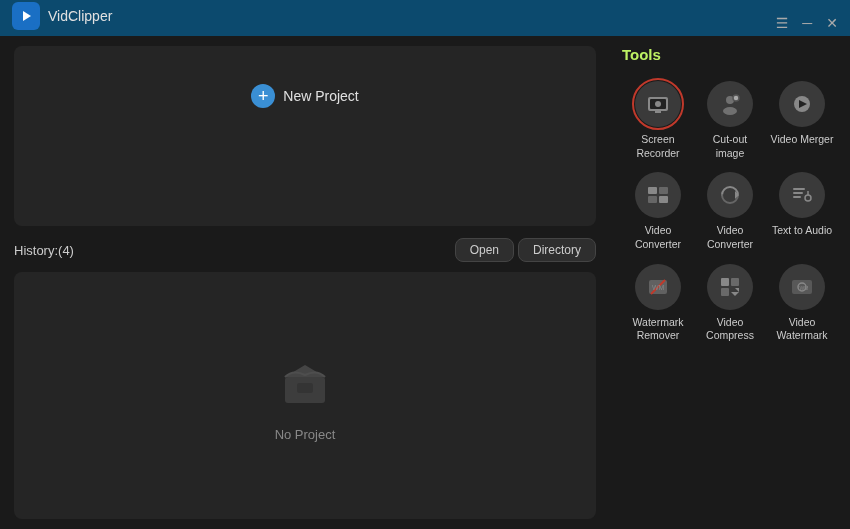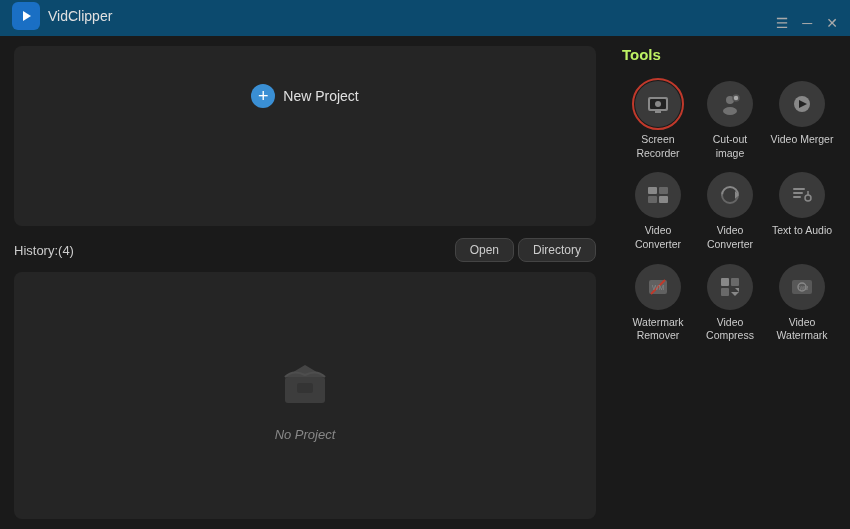--- a/index.html
+++ b/index.html
@@ -153,21 +153,20 @@
     
     .no-project-area {
       flex: 1;
       display: flex;
       flex-direction: column;
       align-items: center;
       justify-content: center;
       background: #252525;
       border-radius: 8px;
       min-height: 220px;
-      font-style: italic;
     }
 
     .no-project-icon {
       margin-bottom: 10px;
       opacity: 0.5;
     }
 
     .no-project-text {
       font-size: 13px;
       color: #888;

